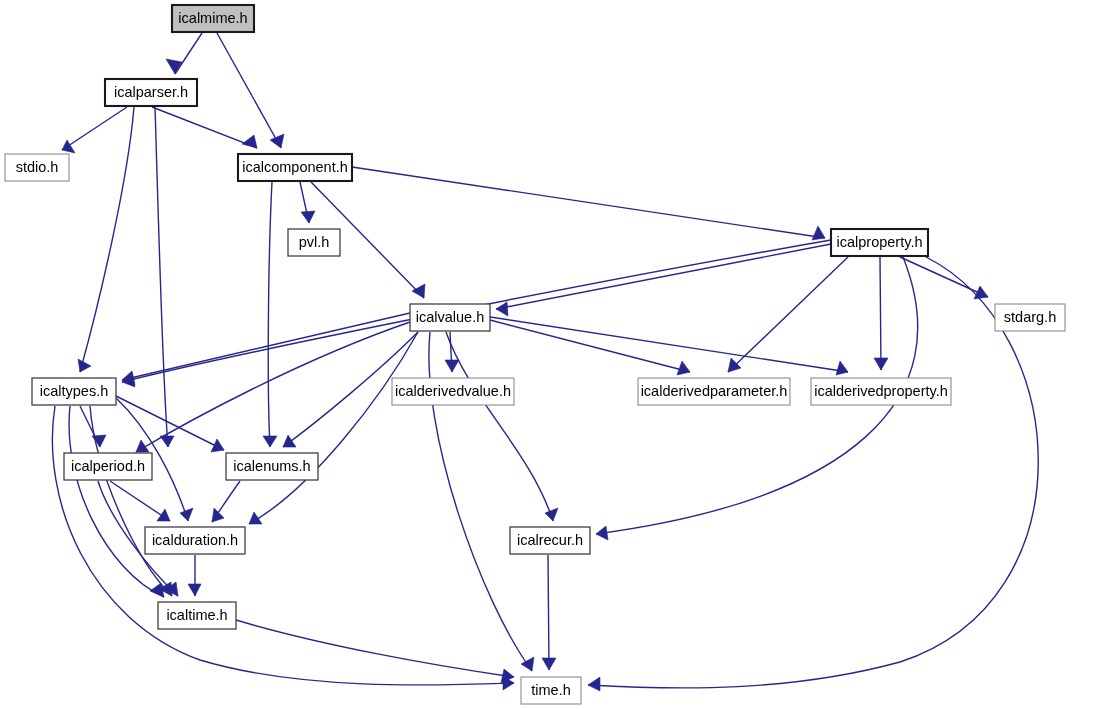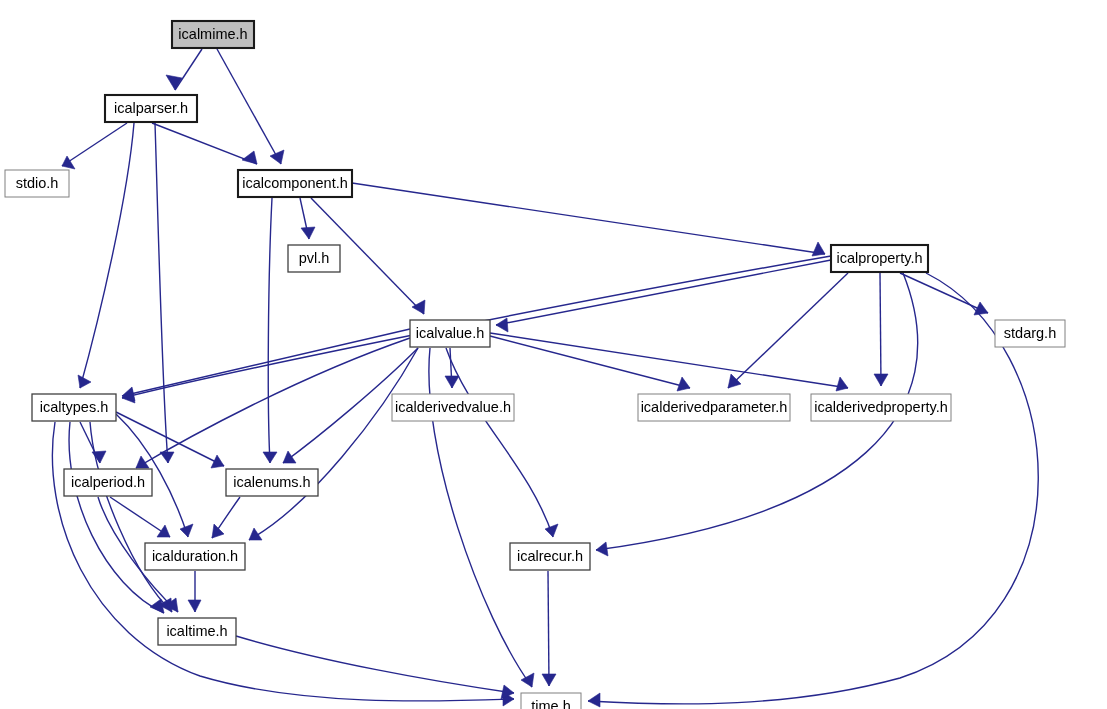--- a/index.html
+++ b/index.html
@@ -10,21 +10,20 @@
   body {
     width: 1107px;
     height: 709px;
     font-family: "Liberation Sans", sans-serif;
     overflow: hidden;
   }
   #graph-root {
     position: relative;
     width: 1107px;
     height: 562px;
-    margin-top: 16px;
   }
   svg#graph-svg {
     position: absolute;
     top: 0;
     left: 0;
     width: 1107px;
     height: 709px;
   }
   .edge-path {
     fill: none;

